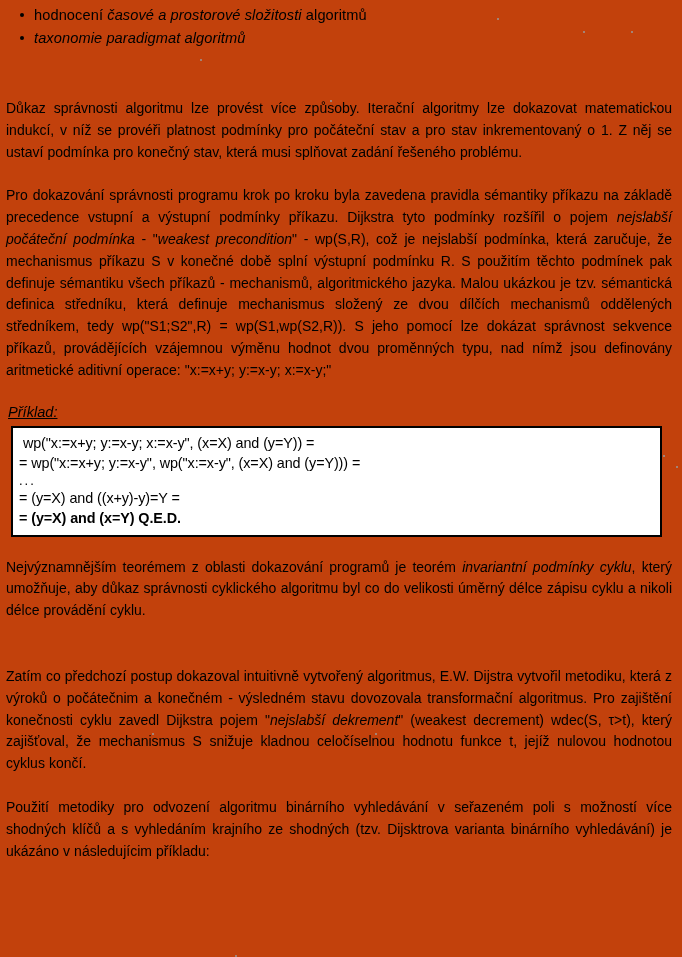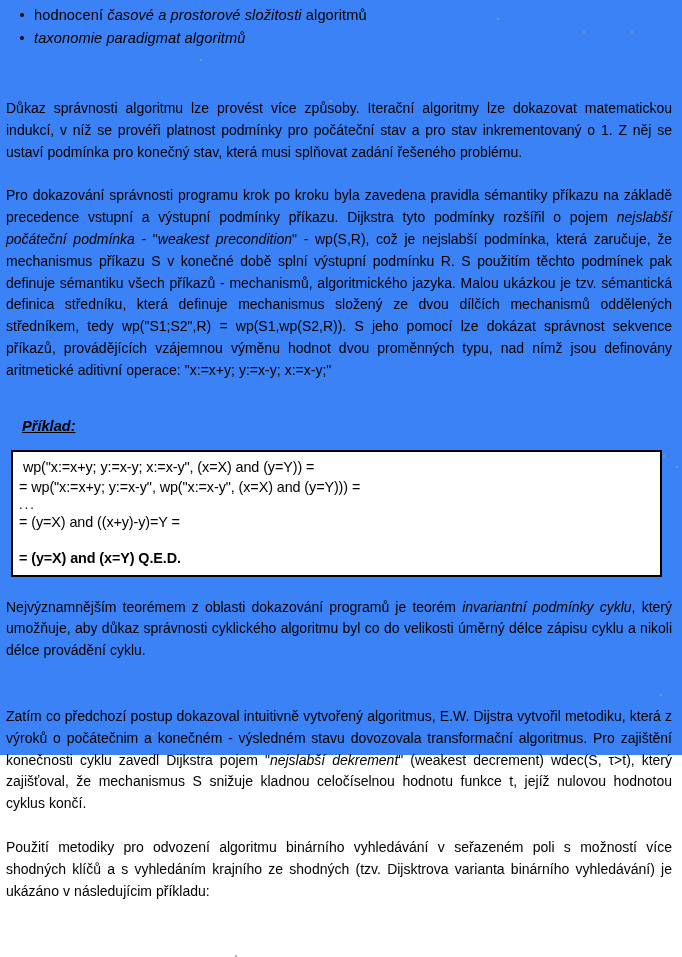--- a/index.html
+++ b/index.html
@@ -11,24 +11,24 @@
     width: 682px;
     height: 957px;
     overflow: hidden;
     font-family: "Liberation Sans", sans-serif;
     color: #000000;
     -webkit-font-smoothing: none;
   }
   .page {
     position: relative;
     width: 682px;
-    height: 755px;
+    height: 957px;
     box-sizing: border-box;
     padding: 4px 10px 0 6px;
-    background: #3b82f6;
+    background: #c2410c;
   }
   
   .speck {
     position: absolute;
     background: #9a9a9a;
     border-radius: 50%;
     pointer-events: none;
   }
 
   ul.bullets {
@@ -64,28 +64,27 @@
   p.body {
     font-size: 14px;
     line-height: 21.8px;
     text-align: justify;
     margin: 0;
     letter-spacing: 0.0px;
     word-spacing: 0.2px;
   }
 
   .it { font-style: italic; }
-  .bd { font-weight: bold; margin-top: 16px; }
+  .bd { font-weight: bold; }
 
   .example-label {
     font-size: 14.6px;
     font-style: italic;
     text-decoration: underline;
-    margin: 16px;
-    font-weight: bold;
+    margin: 2px;
   }
 
   .proof-box {
     border: 2px solid #000;
     box-sizing: border-box;
     margin: 6px 10px 0 5px;
     padding: 5px 0 6px 6px;
     background: #ffffff;
   }
   .proof-box .ln {

